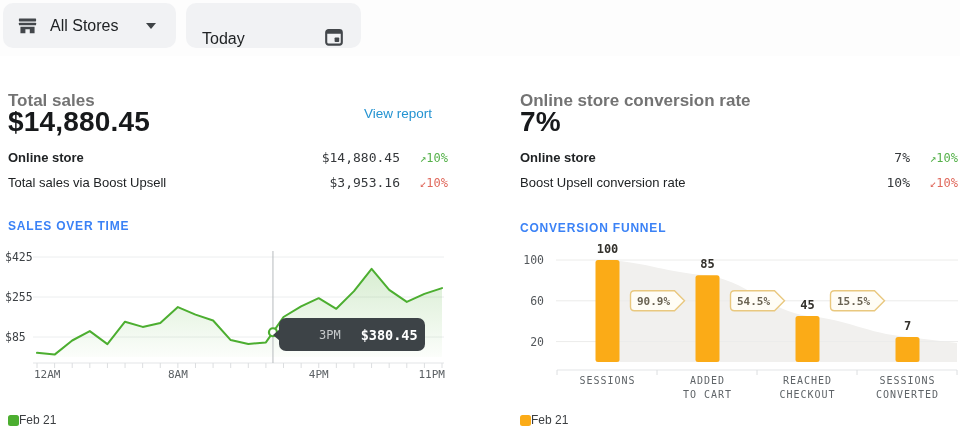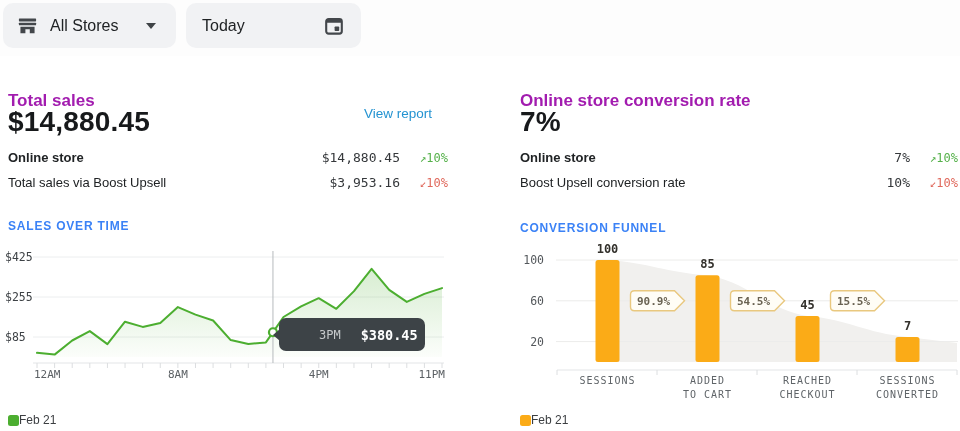--- a/index.html
+++ b/index.html
@@ -3,28 +3,28 @@
 <meta charset="utf-8">
 <style>
   html,body{margin:0;padding:0;background:#fff;}
   .page{position:relative;width:960px;height:431px;background:#ffffff;overflow:hidden;
         font-family:"Liberation Sans",sans-serif;color:#1a1c1d;}
   
   .topbar{position:absolute;left:0;top:0;width:960px;height:56px;background:#fdfdfd;}
   .tb-btn{position:absolute;top:3px;height:45px;background:#f1f2f4;border:none;border-radius:10px;
           display:flex;align-items:center;cursor:pointer;font-family:"Liberation Sans",sans-serif;}
   .tb-btn.stores{left:3px;width:173px;padding:0 14px;align-items:center;}
-  .tb-btn.date{left:186px;width:175px;padding:0 16px;justify-content:space-between;}
+  .tb-btn.date{left:186px;width:175px;padding:0 16px;justify-content:space-between;align-items:flex-end;}
   .tb-label{font-size:16px;color:#202325;}
   .stores .tb-label{margin-left:12px;}
   .chev{width:0;height:0;border-left:5px solid transparent;border-right:5px solid transparent;
         border-top:6px solid #3f4346;margin-left:28px;}
   .icon-svg{display:block;}
   
-  .h2{position:absolute;font-size:17px;font-weight:700;color:#a21caf;}
+  .h2{position:absolute;font-size:17px;font-weight:700;color:#737373;}
   .big{position:absolute;font-size:28px;font-weight:700;color:#17191b;letter-spacing:.2px;}
   .view-report{position:absolute;font-size:13.5px;color:#2493d1;text-decoration:none;cursor:pointer;margin-top:24px;}
   .metrics{position:absolute;}
   .metric-row{display:flex;align-items:baseline;height:25px;}
   .metric-label{flex:1;font-size:13px;color:#202325;}
   .metric-label.bold{font-weight:700;}
   .metric-value{font-family:"DejaVu Sans Mono",monospace;font-size:13px;color:#35383b;}
   .chg{width:48px;text-align:right;font-family:"DejaVu Sans Mono",monospace;font-size:12px;}
   .chg .arr{font-size:11px;}
   .chg.up{color:#55b14a;}

